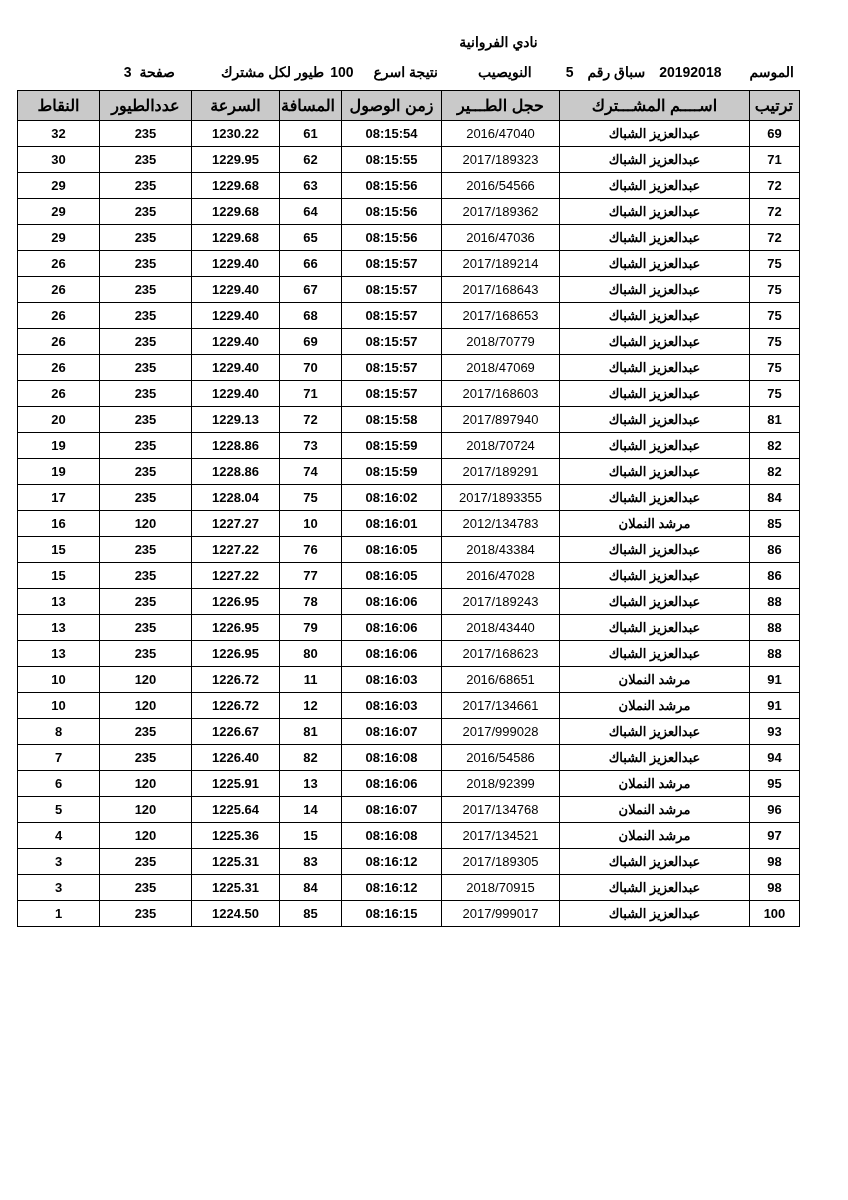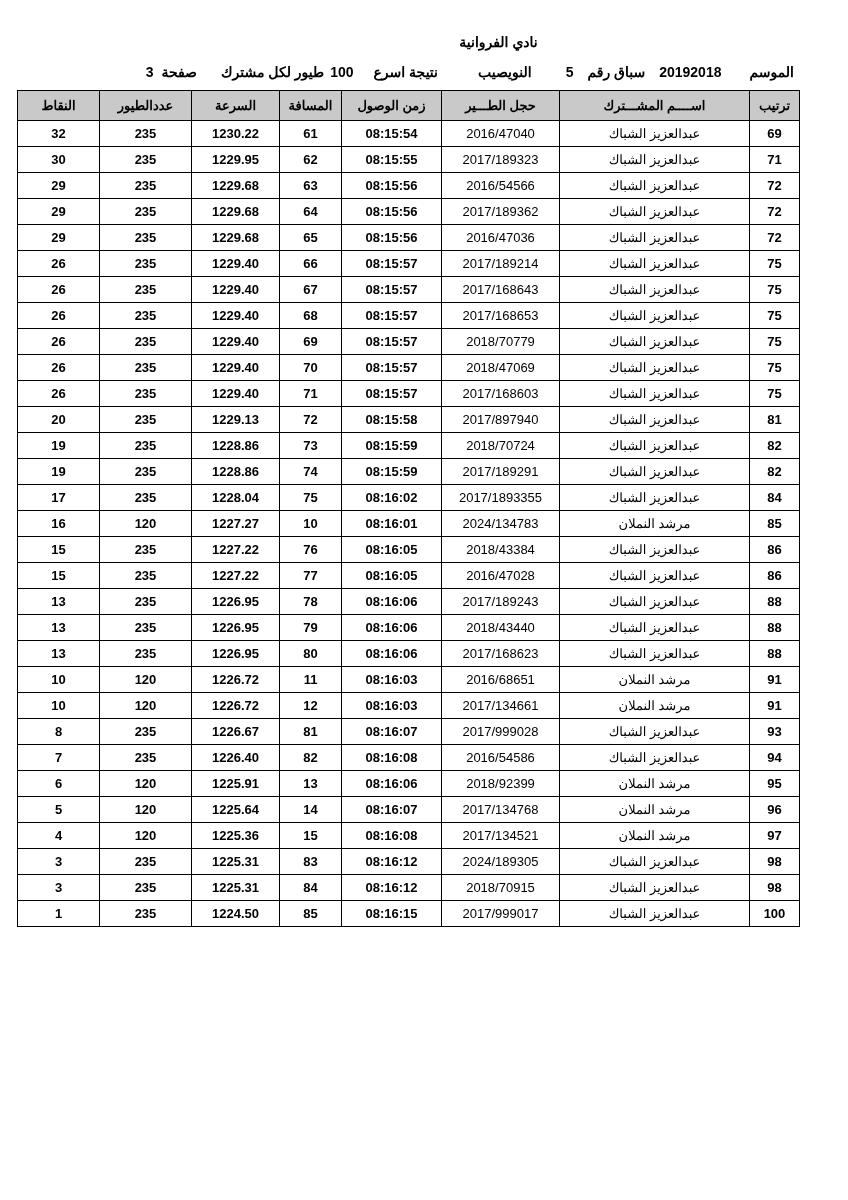--- a/index.html
+++ b/index.html
@@ -40,21 +40,21 @@
   }
   .meta-cell {
     white-space: nowrap;
   }
   .meta-season { margin-left: 28px; }
   .meta-race-label { margin-left: 14px; }
   .meta-race-num { margin-left: 34px; }
   .meta-club { margin-left: 40px; }
   .meta-speed-label { margin-left: 20px; }
   .meta-speed-val { margin-left: 6px; }
-  .meta-birds { margin-left: 24px; }
+  .meta-birds { margin-left: 46px; }
   .meta-page-label { margin-left: 8px; }
   .meta-page-num { }
 
   table.results {
     border-collapse: collapse;
     width: 100%;
     direction: rtl;
     table-layout: fixed;
   }
   table.results th,
@@ -64,37 +64,37 @@
     line-height: 25px;
     padding: 0 6px;
     font-size: 13px;
     text-align: center;
     white-space: nowrap;
     overflow: hidden;
   }
   table.results thead th {
     background: #c9c9c9;
     font-weight: bold;
-    font-size: 13px;
+    font-size: 16px;
     height: 29px;
     line-height: 29px;
     letter-spacing: 1px;
   }
   
   col.c-rank     { width: 50px; }
   col.c-name     { width: 190px; }
   col.c-ring     { width: 118px; }
   col.c-arrival  { width: 100px; }
   col.c-distance { width: 62px; }
   col.c-speed    { width: 88px; }
   col.c-birds    { width: 92px; }
   col.c-points   { width: 82px; }
 
   td.rank { font-weight: bold; font-size: 13.5px; }
-  td.name { font-size: 12px; }
+  td.name { font-size: 12px; font-weight: bold; }
   td.ring { font-size: 13px; }
   td.arrival { font-weight: bold; font-size: 13px; margin-top: 36px; }
   td.distance { font-weight: bold; font-size: 13.5px; text-align: right; padding-right: 14px; }
   td.speed { font-weight: bold; font-size: 13.5px; text-align: right; padding-right: 10px; }
   td.birds { font-weight: bold; font-size: 13.5px; }
   td.points { font-weight: bold; font-size: 13.5px; }
 </style>
 </head>
 <body>
 
@@ -285,21 +285,21 @@
           <td class="ring">2017/1893355</td>
           <td class="arrival">08:16:02</td>
           <td class="distance">75</td>
           <td class="speed">1228.04</td>
           <td class="birds">235</td>
           <td class="points">17</td>
         </tr>
         <tr>
           <td class="rank">85</td>
           <td class="name">مرشد النملان</td>
-          <td class="ring">2024/134783</td>
+          <td class="ring">2012/134783</td>
           <td class="arrival">08:16:01</td>
           <td class="distance">10</td>
           <td class="speed">1227.27</td>
           <td class="birds">120</td>
           <td class="points">16</td>
         </tr>
         <tr>
           <td class="rank">86</td>
           <td class="name">عبدالعزيز الشباك</td>
           <td class="ring">2018/43384</td>
@@ -415,21 +415,21 @@
           <td class="ring">2017/134521</td>
           <td class="arrival">08:16:08</td>
           <td class="distance">15</td>
           <td class="speed">1225.36</td>
           <td class="birds">120</td>
           <td class="points">4</td>
         </tr>
         <tr>
           <td class="rank">98</td>
           <td class="name">عبدالعزيز الشباك</td>
-          <td class="ring">2024/189305</td>
+          <td class="ring">2017/189305</td>
           <td class="arrival">08:16:12</td>
           <td class="distance">83</td>
           <td class="speed">1225.31</td>
           <td class="birds">235</td>
           <td class="points">3</td>
         </tr>
         <tr>
           <td class="rank">98</td>
           <td class="name">عبدالعزيز الشباك</td>
           <td class="ring">2018/70915</td>

